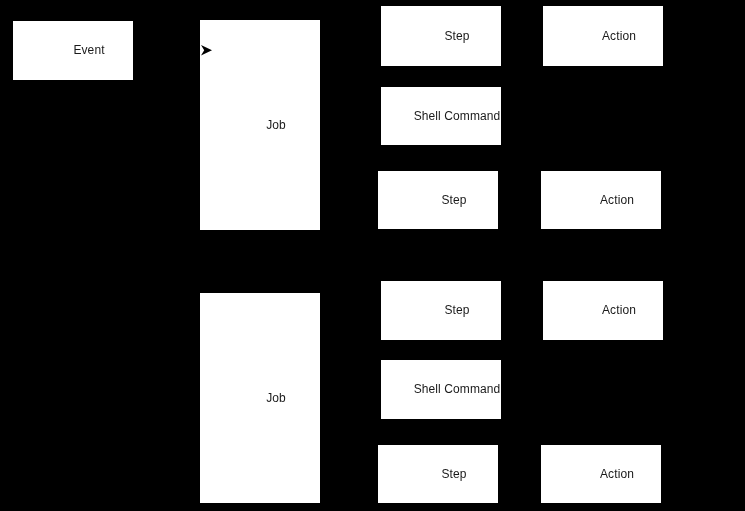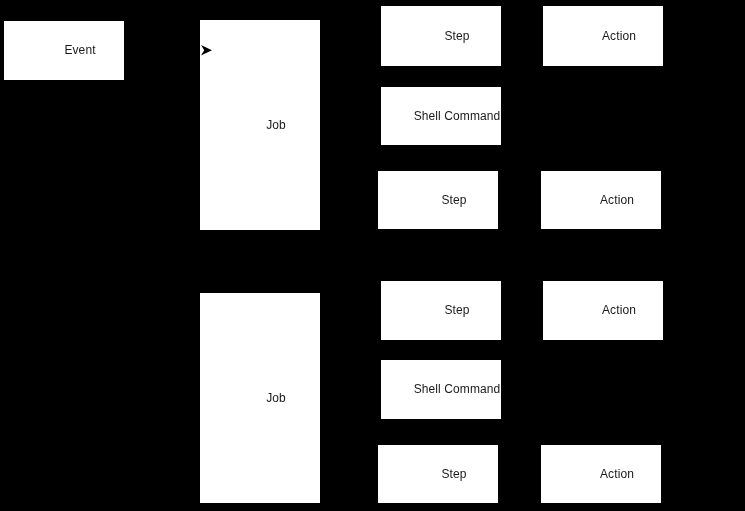--- a/index.html
+++ b/index.html
@@ -52,21 +52,21 @@
     width: 14px;
     height: 14px;
     overflow: visible;
   }
 </style>
 </head>
 <body>
 
 <div id="canvas">
 
-  <div class="node" style="left:4px; top:21px; width:120px; height:59px;">
+  <div class="node" style="left:13px; top:21px; width:120px; height:59px;">
     <span class="node-label">Event</span>
   </div>
 
   <div class="node" style="left:200px; top:20px; width:120px; height:210px;">
     <span class="node-label">Job</span>
   </div>
 
   <div class="arrow-marker" style="left:201px; top:44px;">
     <svg viewBox="0 0 14 14" xmlns="http://www.w3.org/2000/svg" aria-hidden="true">
       <path d="M 0 1 L 11 6.2 L 0 11.4 L 3.2 6.2 Z" fill="#000000"></path>

